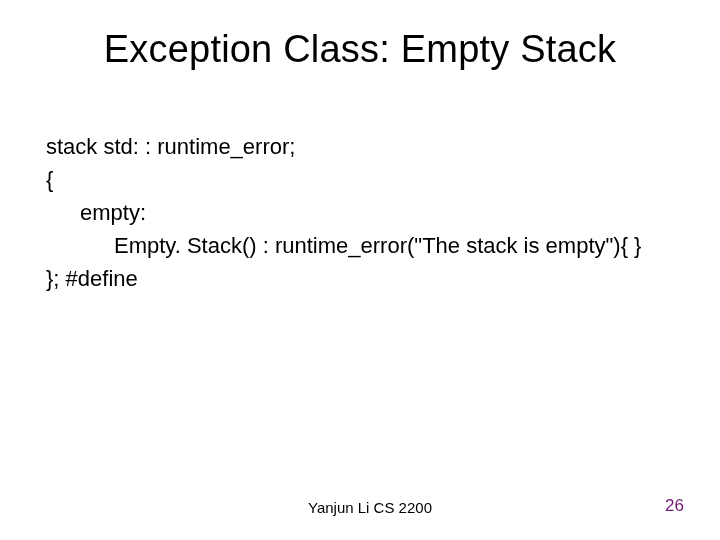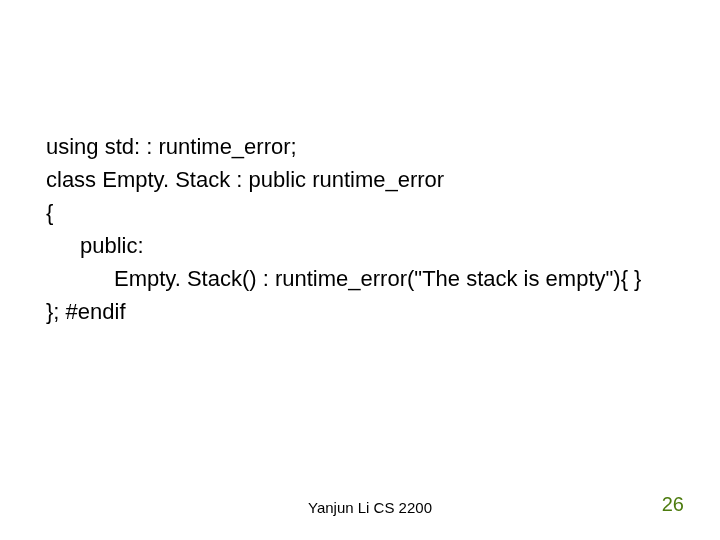--- a/index.html
+++ b/index.html
@@ -4,31 +4,31 @@
 <style>
   * { margin: 0; padding: 0; box-sizing: border-box; }
   html, body { width: 720px; height: 540px; background: #fff; font-family: Arial, Helvetica, sans-serif; color: #000; }
   .slide { position: relative; width: 720px; height: 540px; }
   .title { font-size: 38px; font-weight: 400; text-align: center; padding-top: 28px; letter-spacing: 0.2px; }
   .body { position: absolute; top: 130px; left: 46px; right: 46px; font-size: 22px; line-height: 1.5; }
   .body .line { white-space: nowrap; }
   .indent1 { padding-left: 34px; }
   .indent2 { padding-left: 68px; }
   .footer-center { position: absolute; bottom: 24px; left: 0; right: 0; text-align: center; font-size: 15px; color: #000; margin-left: 20px; }
-  .footer-right { position: absolute; bottom: 24px; right: 36px; font-size: 20px; color: #4d7c0f; }
+  .footer-right { position: absolute; bottom: 24px; right: 36px; font-size: 17px; color: #701a75; }
 </style>
 </head>
 <body>
 
 <div class="slide">
+  <h1 class="title">Exception Class: Empty Stack</h1>
 
   <div class="body">
-    <div class="line">using std: : runtime_error;</div>
-    <div class="line">class Empty. Stack : public runtime_error</div>
+    <div class="line">stack std: : runtime_error;</div>
     <div class="line">{</div>
-    <div class="line indent1">public:</div>
+    <div class="line indent1">empty:</div>
     <div class="line indent2">Empty. Stack() : runtime_error("The stack is empty"){ }</div>
-    <div class="line">}; #endif</div>
+    <div class="line">}; #define</div>
   </div>
 
   <div class="footer-center">Yanjun Li CS 2200</div>
   <div class="footer-right">26</div>
 </div>
 
 </body></html>

